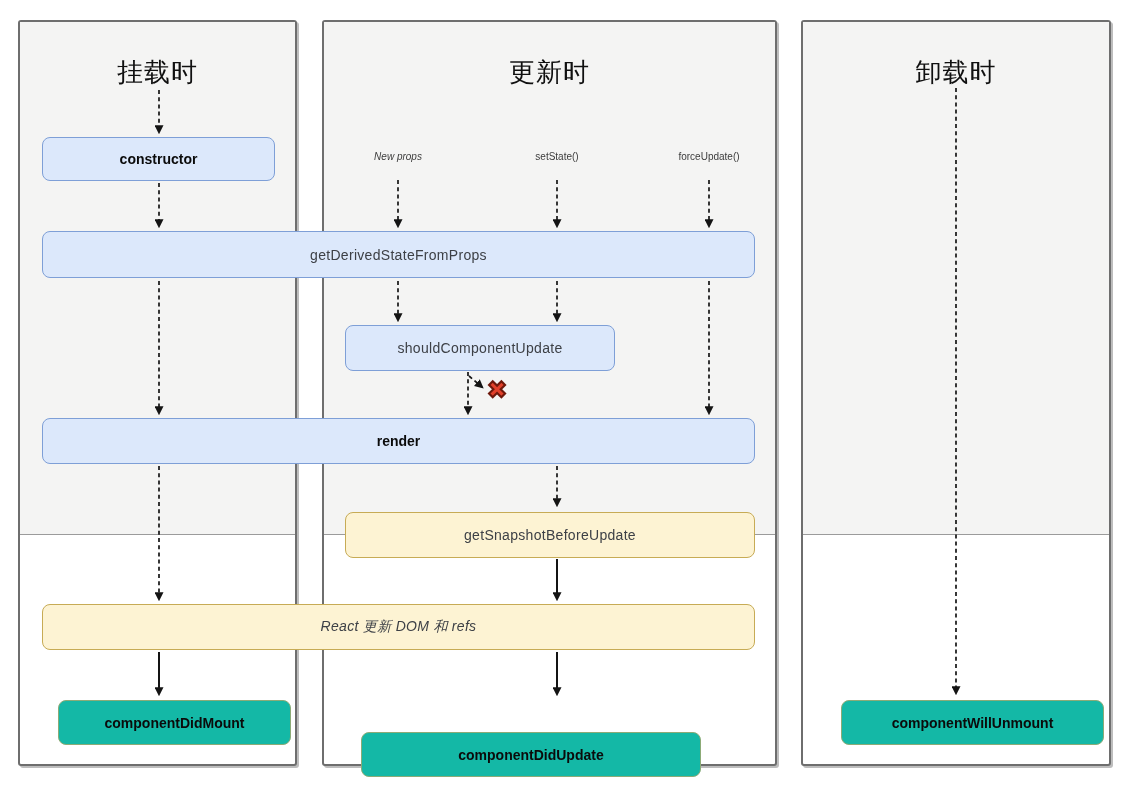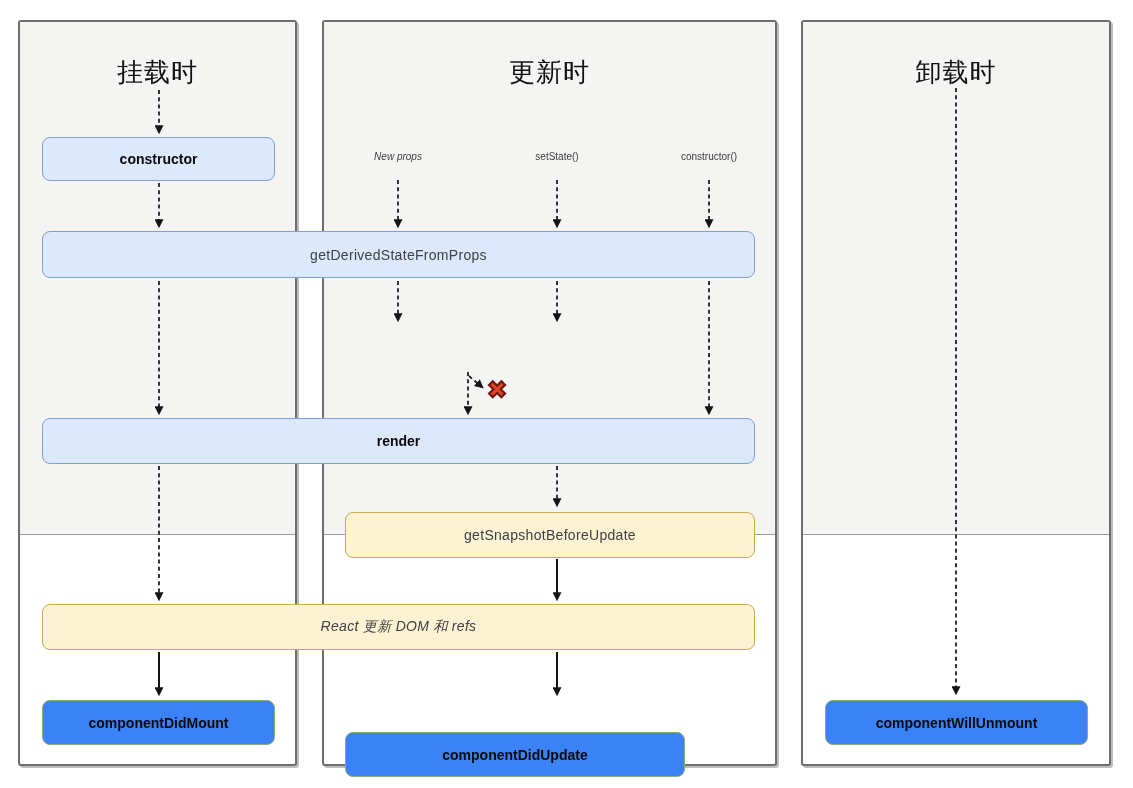--- a/index.html
+++ b/index.html
@@ -25,21 +25,21 @@
     font-size:10px; color:#3c3c3c; white-space:nowrap;
   }
   .trigger.italic { font-style:italic; }
   .node {
     position:absolute; box-sizing:border-box; border-radius:8px;
     display:flex; align-items:center; justify-content:center;
     font-size:14px; white-space:nowrap; cursor:pointer;
   }
   .blue   { background:#dce8fb; border:1.5px solid #7e9fd7; }
   .yellow { background:#fdf3d3; border:1.5px solid #c7ab55; }
-  .green  { background:#3b82f6; border:1.5px solid #8cab77; }
+  .green  { background:#14b8a6; border:1.5px solid #8cab77;margin-left:16px; }
   .bold   { font-weight:bold; color:#0b0b0b; }
   .thin   { font-weight:300; color:#3d4046; letter-spacing:0.3px; }
   .italic { font-style:italic; }
   .arrow-layer { position:absolute; left:0; top:0; pointer-events:none; }
   .cancel-x {
     position:absolute; left:487px; top:378px; font-size:24px; line-height:1;
     font-weight:900; color:#e2402a; -webkit-text-stroke:1.3px #6d180b;
     pointer-events:none;
   }
 </style>
@@ -56,26 +56,27 @@
     <div class="phase"></div>
     <div class="col-title">更新时</div>
   </div>
   <div class="col" style="left:801px; width:310px;">
     <div class="phase"></div>
     <div class="col-title">卸载时</div>
   </div>
 
   <span class="trigger italic" style="left:398px;">New props</span>
   <span class="trigger" style="left:557px;">setState()</span>
-  <span class="trigger" style="left:709px;">constructor()</span>
+  <span class="trigger" style="left:709px;">forceUpdate()</span>
 
   <div class="node blue bold" style="left:42px; top:137px; width:233px; height:44px;">constructor</div>
 
   <div class="node blue thin" style="left:42px; top:231px; width:713px; height:47px;">getDerivedStateFromProps</div>
 
+  <div class="node blue thin" style="left:345px; top:325px; width:270px; height:46px;">shouldComponentUpdate</div>
 
   <div class="node blue bold" style="left:42px; top:418px; width:713px; height:46px;">render</div>
 
   <div class="node yellow thin" style="left:345px; top:512px; width:410px; height:46px;">getSnapshotBeforeUpdate</div>
 
   <div class="node yellow thin italic" style="left:42px; top:604px; width:713px; height:46px;">React 更新 DOM 和 refs</div>
 
   <div class="node green bold" style="left:42px; top:700px; width:233px; height:45px;">componentDidMount</div>
 
   <div class="node green bold" style="left:345px; top:732px; width:340px; height:45px;">componentDidUpdate</div>

